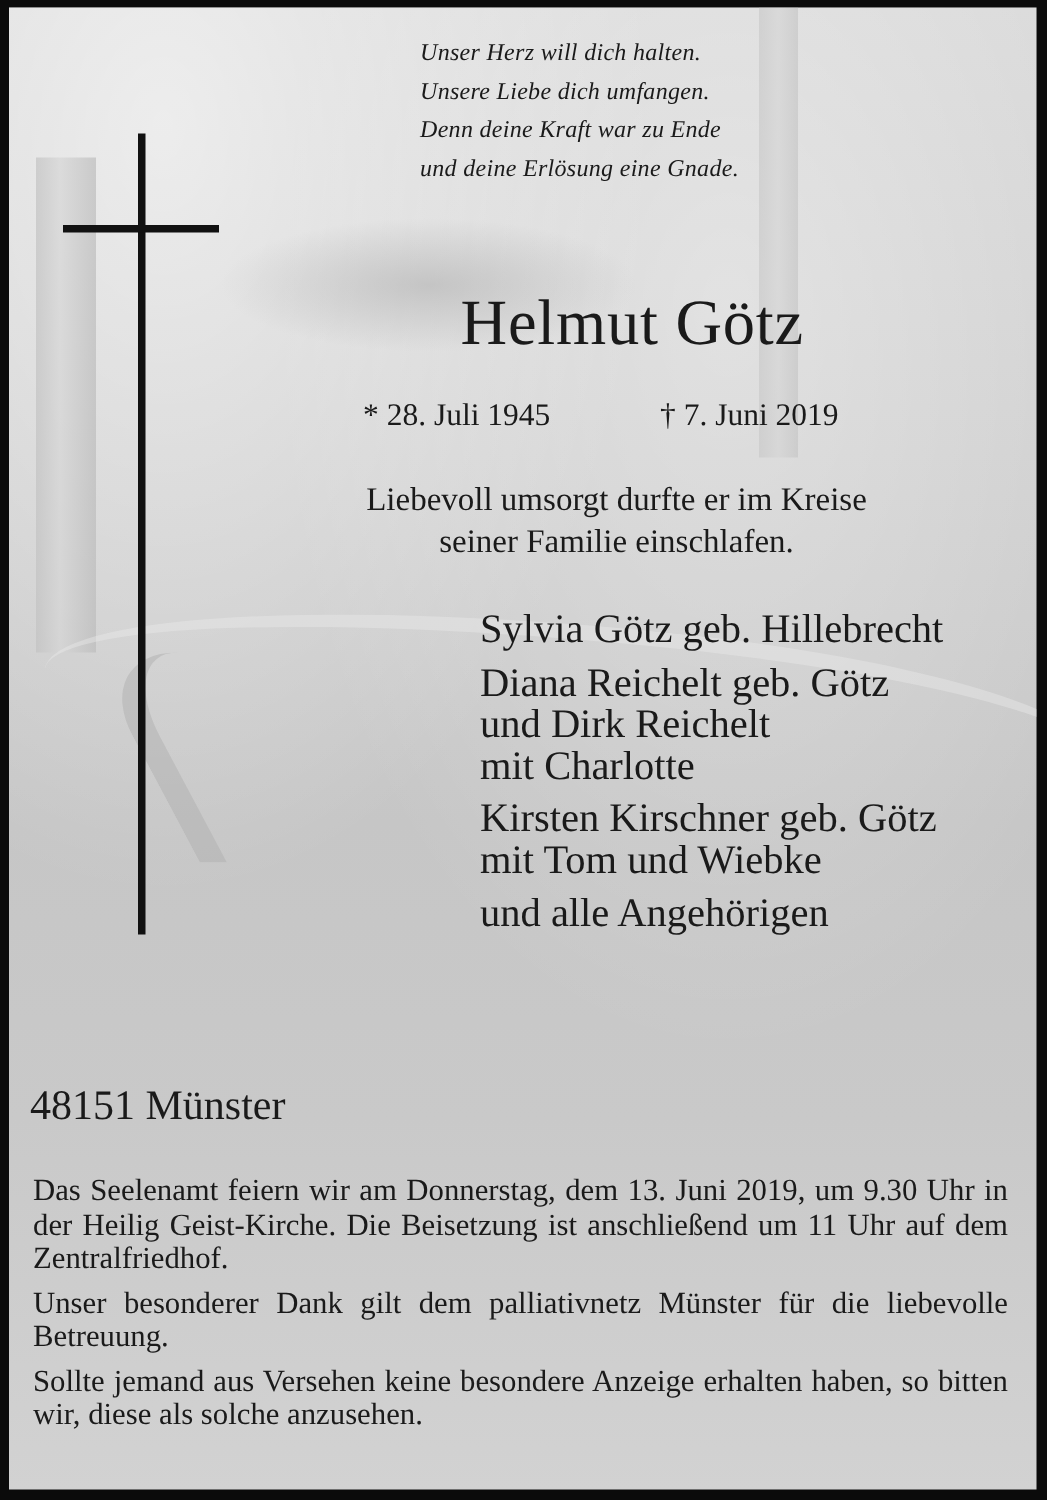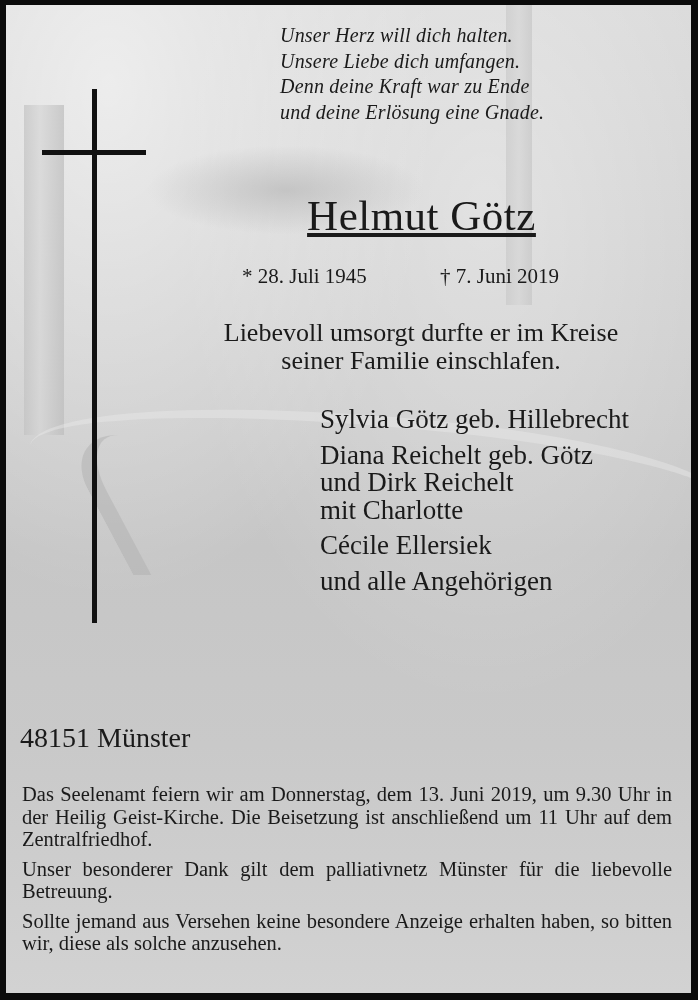--- a/index.html
+++ b/index.html
@@ -25,30 +25,30 @@
       border-radius: 50%; background: radial-gradient(ellipse, #b8b8b8 0%, rgba(190,190,190,0) 70%); opacity:.7; }
     .bg-path { position:absolute; left:20px; top:410px; width:700px; height:160px;
       border-top: 10px solid rgba(235,235,235,.7); border-radius: 60% 40% 0 0 / 40% 30% 0 0;
       transform: rotate(6deg); opacity:.6; }
     .bg-path2 { position:absolute; left:90px; top:430px; width:130px; height:140px;
       border-left: 18px solid rgba(175,175,175,.5); border-radius: 40% 0 0 0; transform: skewX(28deg); }
 
     .cross-v { position: absolute; left: 86px; top: 84px; width: 5px; height: 534px; background: #111; }
     .cross-h { position: absolute; left: 36px; top: 145px; width: 104px; height: 5px; background: #111; }
 
-    .poem { position: absolute; left: 274px; top: 18px; font-style: italic; font-size: 20px; line-height: 25.5px; letter-spacing: .2px; }
+    .poem { position: absolute; left: 274px; top: 18px; font-style: italic; font-size: 16px; line-height: 25.5px; letter-spacing: .2px; }
     .poem div { white-space: nowrap; }
 
     .name { position: absolute; left: 0; width: 685px; top: 186px; text-align: center;
-      font-size: 43px; line-height: 50px; padding-left: 146px; box-sizing: border-box; letter-spacing: .5px; text-decoration: underline; }
+      font-size: 43px; line-height: 50px; padding-left: 146px; box-sizing: border-box; letter-spacing: .5px; }
     .dates { position: absolute; top: 258px; font-size: 21px; line-height: 26px; white-space: nowrap; }
     .birth { left: 236px; }
     .death { left: 434px; }
 
-    .statement { position: absolute; left: 190px; width: 450px; top: 314px; text-align: center; font-size: 26px; line-height: 28px; }
+    .statement { position: absolute; left: 180px; width: 450px; top: 314px; text-align: center; font-size: 22px; line-height: 28px; }
 
     .mourners { position: absolute; left: 314px; top: 401px; font-size: 27px; line-height: 27.5px; }
     .group { margin-bottom: 8px; white-space: nowrap; }
     .group.last { margin-top: 6px; }
 
     .place { position: absolute; left: 14px; top: 720px; font-size: 28px; line-height: 26px; white-space: nowrap; }
 
     .notices { position: absolute; left: 16px; top: 778px; width: 650px; font-size: 20.5px; line-height: 22.5px; text-align: justify; }
     .notice { margin-bottom: 7px; }
   </style>
@@ -86,21 +86,24 @@
   <div class="mourners">
     <div class="group">
       <div>Sylvia Götz geb. Hillebrecht</div>
     </div>
     <div class="group">
       <div>Diana Reichelt geb. Götz</div>
       <div>und Dirk Reichelt</div>
       <div>mit Charlotte</div>
     </div>
     <div class="group">
-      <div>Cécile Ellersiek</div>
+      <div>Kirsten Kirschner geb. Götz</div>
+      <div>mit Tom und Wiebke</div>
+    </div>
+    <div class="group">
     </div>
     <div class="group last">
       <div>und alle Angehörigen</div>
     </div>
   </div>
 
   <div class="place">48151 Münster</div>
 
   <div class="notices">
     <div class="notice">Das Seelenamt feiern wir am Donnerstag, dem 13. Juni 2019, um 9.30 Uhr in der Heilig Geist-Kirche. Die Beisetzung ist anschließend um 11 Uhr auf dem Zentralfriedhof.</div>

